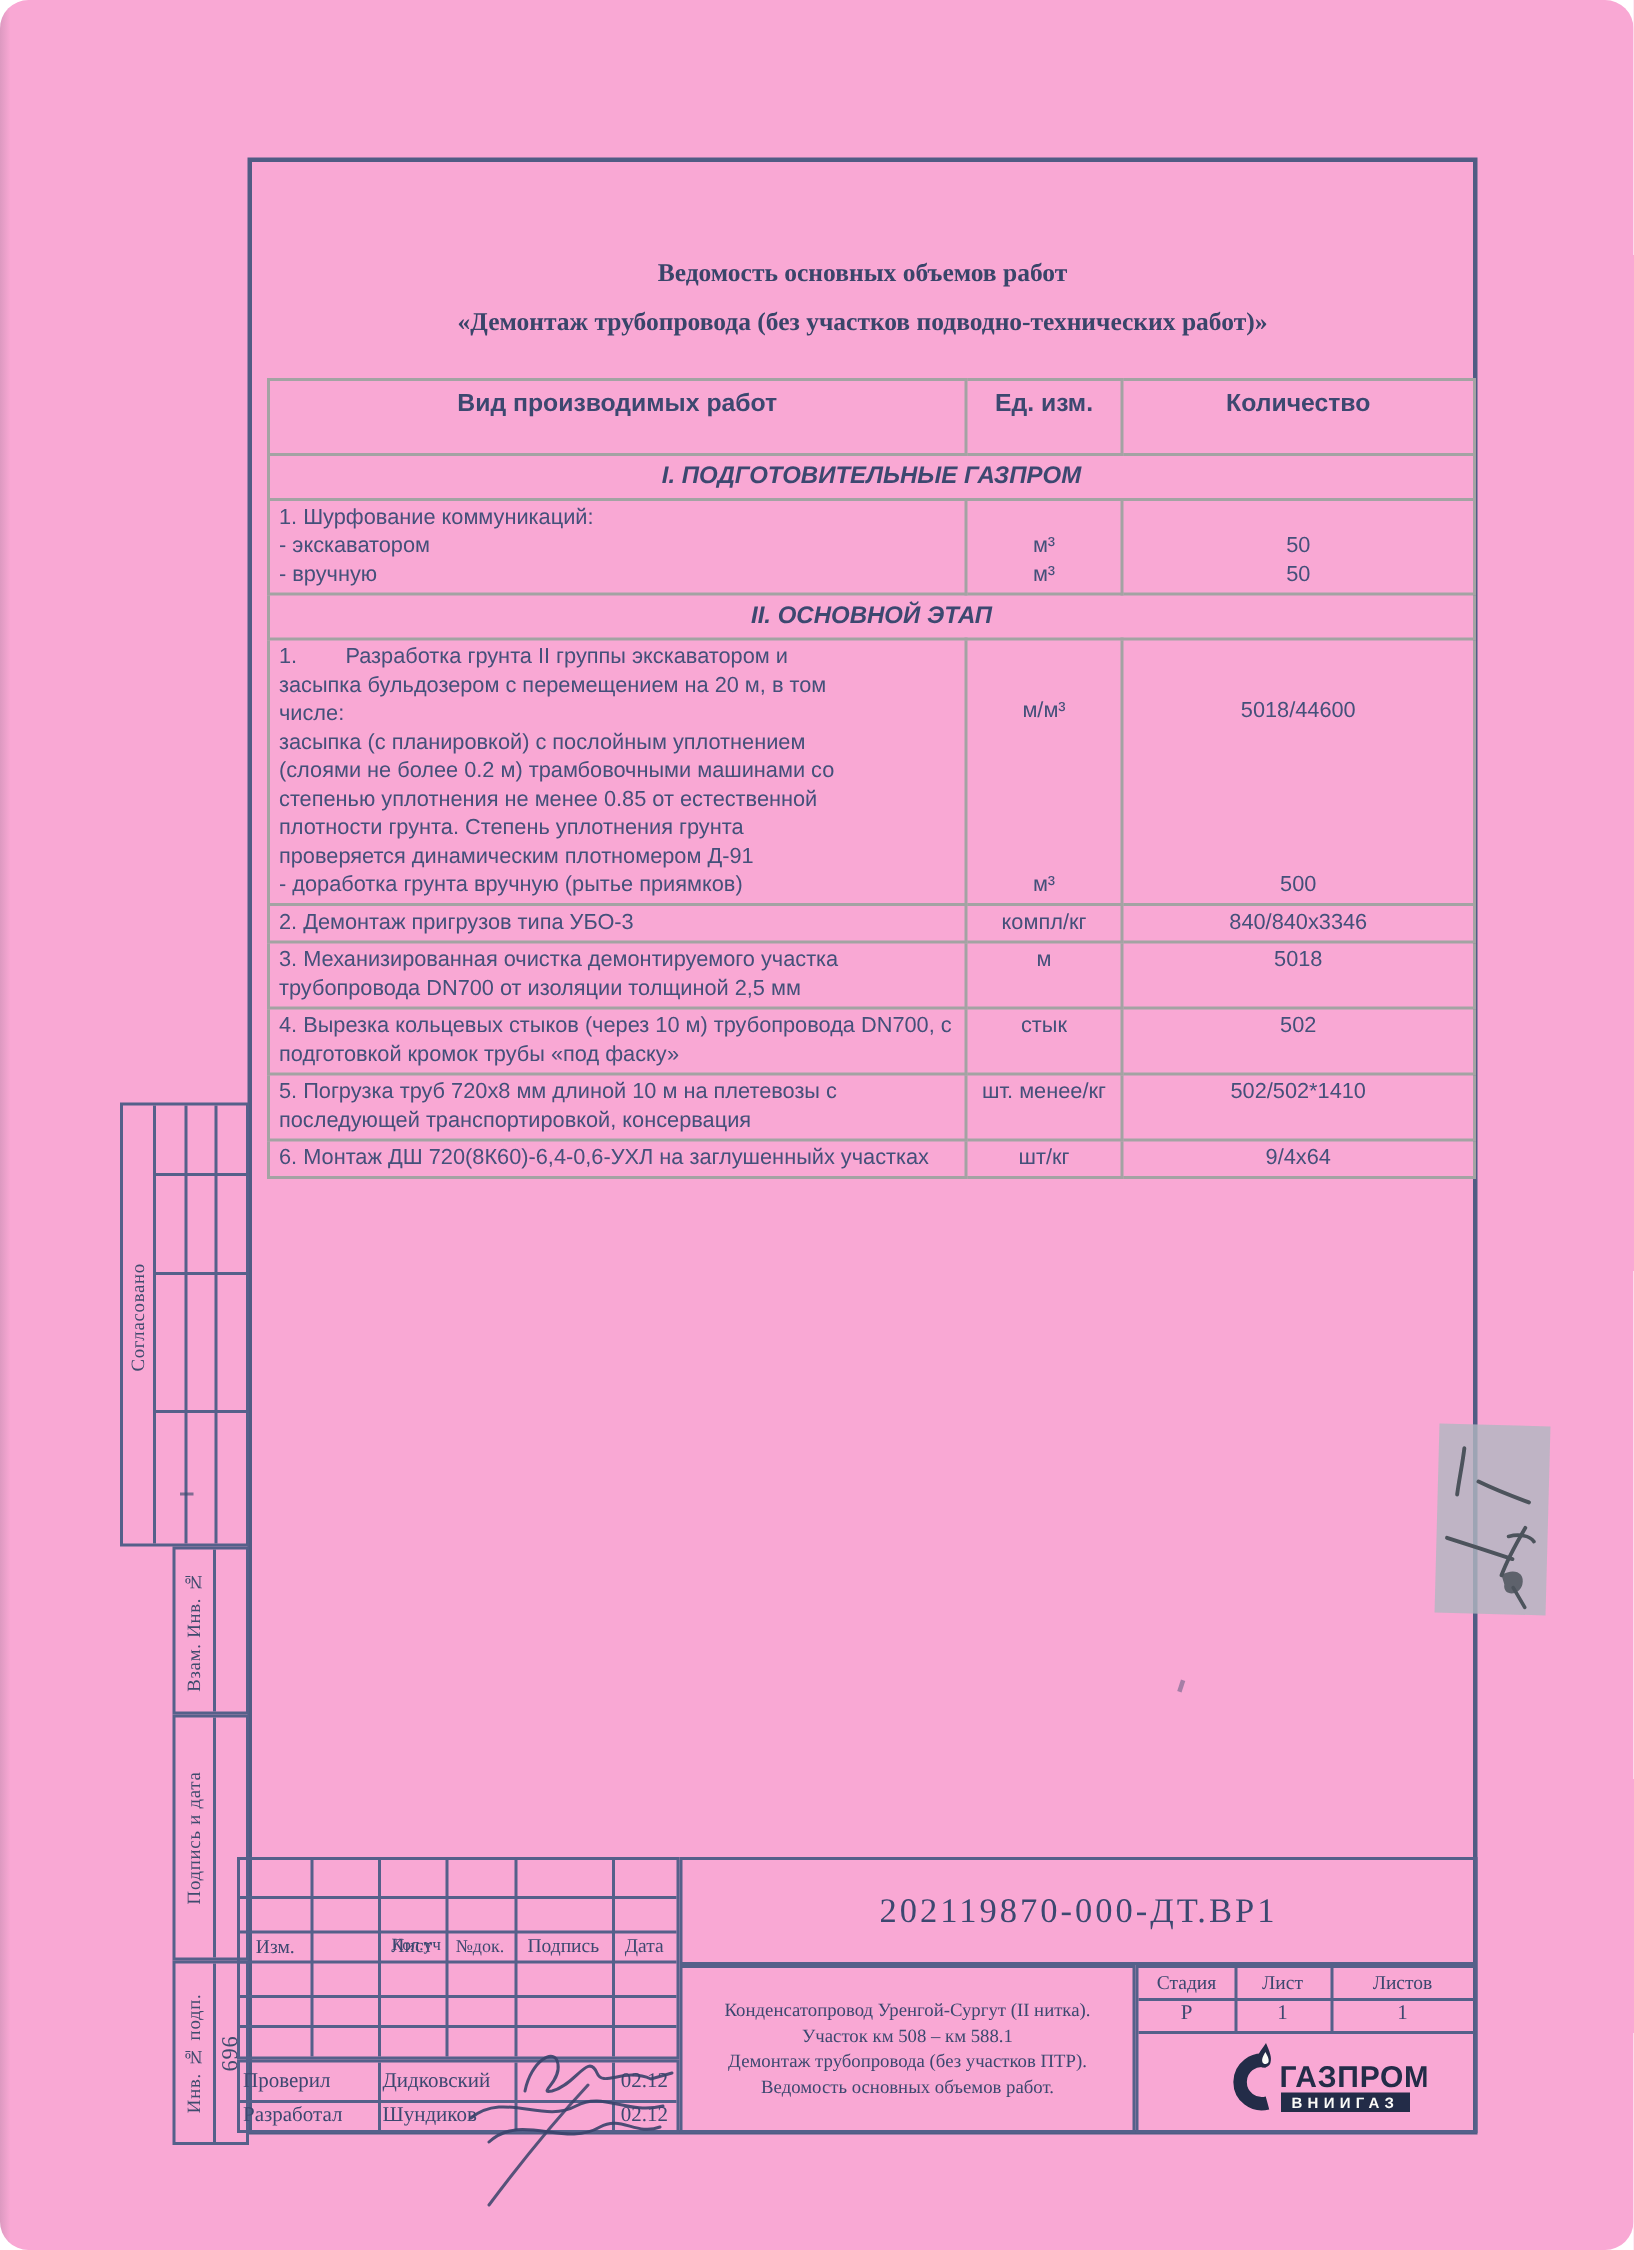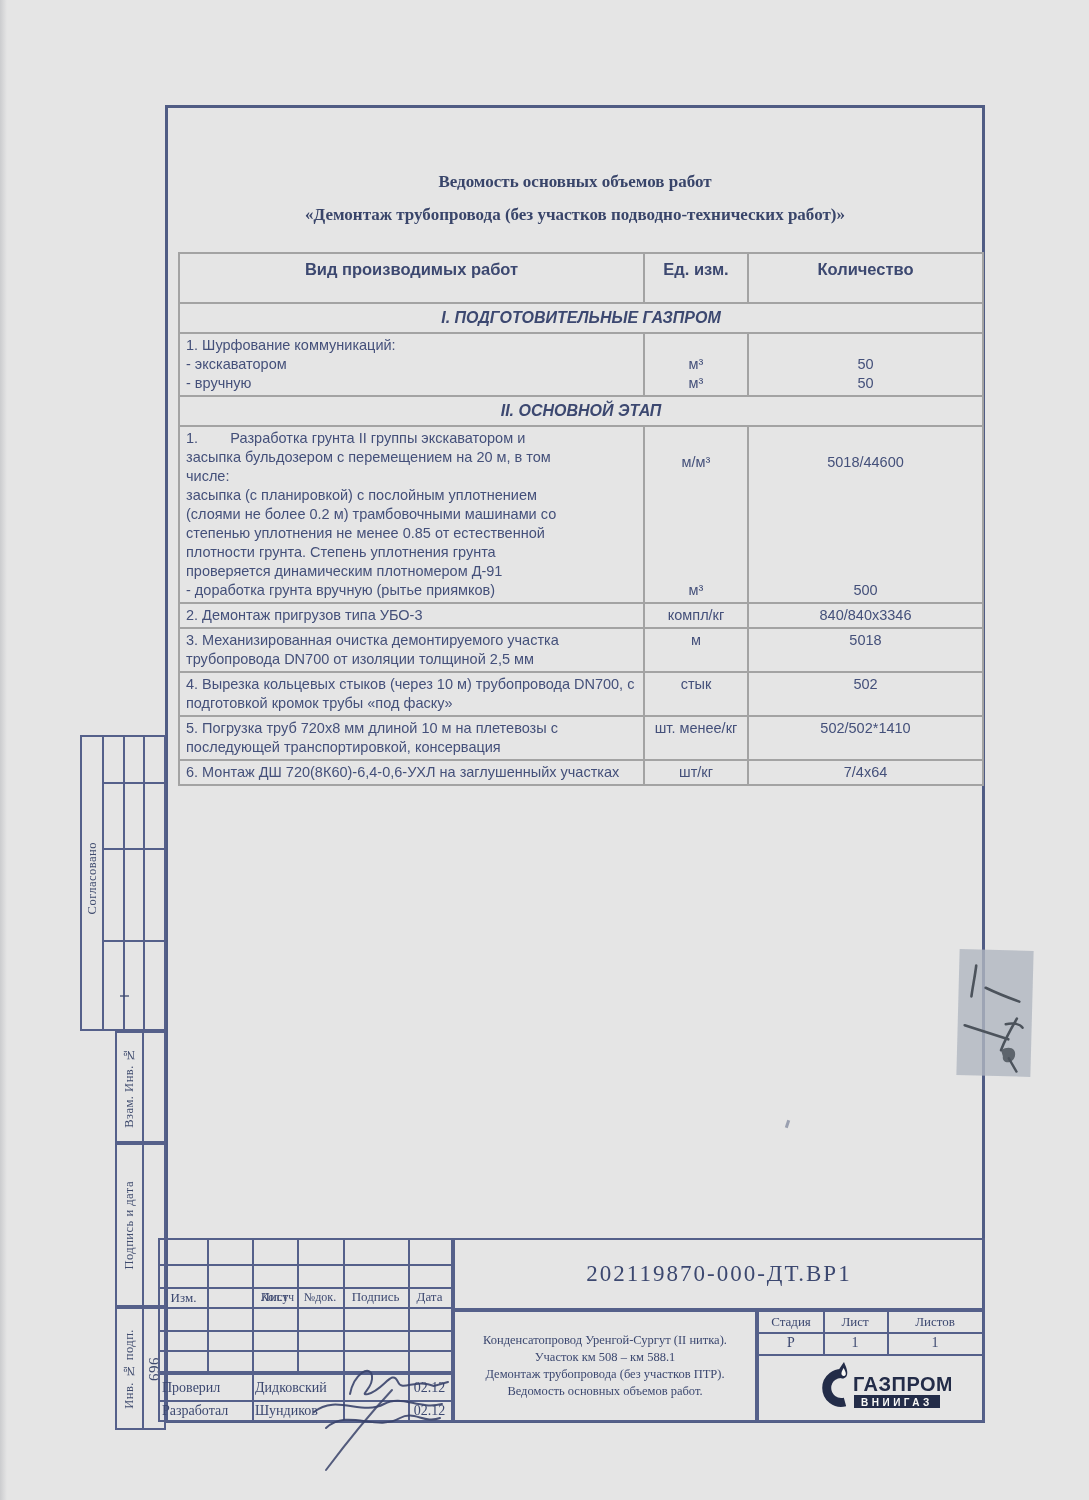--- a/index.html
+++ b/index.html
@@ -1,17 +1,17 @@
 <!DOCTYPE html>
 <html><head>
 <meta charset="utf-8">
 <style>
   html,body{margin:0;padding:0;background:#ffffff;}
-  .page{position:relative;width:1089px;height:1500px;background:#e5e5e5;overflow:hidden;
-        font-family:"Liberation Sans",sans-serif;color:#3f4b6e;}
+  .page{position:relative;width:1089px;height:1500px;background:#f9a8d4;overflow:hidden;
+        font-family:"Liberation Sans",sans-serif;color:#3f4b6e;border-radius:19px;}
   .page::before{content:"";position:absolute;left:0;top:0;width:7px;height:100%;
         background:linear-gradient(to right,rgba(70,75,90,.16),rgba(70,75,90,0));pointer-events:none;}
 
   .frame{position:absolute;left:165px;top:105px;width:820px;height:1318px;
          border:3px solid #505c84;box-sizing:border-box;}
 
   .doc-title{position:absolute;left:165px;width:820px;text-align:center;
              font-family:"Liberation Serif",serif;font-weight:bold;color:#39456a;}
   .t1{top:172px;font-size:17px;}
   .t2{top:205px;font-size:17px;}
@@ -21,21 +21,21 @@
              width:804px;}
   table.work td,table.work th{border:2px solid #a3a3a3;box-sizing:border-box;vertical-align:top;
              padding:2px 6px;font-size:14.5px;line-height:19px;color:#44507a;}
   table.work th{font-size:16.5px;font-weight:bold;text-align:center;height:50px;padding-top:6px;color:#3c4870;}
   tr.secbar td{font-size:16px;font-weight:bold;font-style:italic;text-align:center;
                height:30px;padding:4px 0 0 0;color:#3c4870;}
   td.cc{text-align:center;}
   td.pre div{white-space:pre-wrap;}
   tr.bigrow td{height:164px;}
   td.rel{position:relative;}
-  td.rel .top{display:block;margin-top:24px;}
+  td.rel .top{display:block;margin-top:36px;}
   td.rel .bot{position:absolute;left:0;right:0;bottom:2px;text-align:center;}
   .ln{min-height:19px;}
 
   
   .blk{position:absolute;border:2px solid #55608a;box-sizing:border-box;background:transparent;}
   .vl{position:absolute;top:0;bottom:0;width:2px;background:#55608a;}
   .hl{position:absolute;left:0;right:0;height:2px;background:#55608a;}
   .vt{writing-mode:vertical-rl;transform:rotate(180deg);font-family:"Liberation Serif",serif;
       font-size:12.5px;color:#3f4b6e;letter-spacing:.5px;}
   .vt-wrap{position:absolute;display:flex;align-items:center;justify-content:center;}
@@ -136,21 +136,21 @@
       <td class="cc">502</td>
     </tr>
     <tr>
       <td>5. Погрузка труб 720х8 мм длиной 10 м на плетевозы с последующей транспортировкой, консервация</td>
       <td class="cc">шт. менее/кг</td>
       <td class="cc">502/502*1410</td>
     </tr>
     <tr>
       <td>6. Монтаж ДШ 720(8К60)-6,4-0,6-УХЛ на заглушенныйх участках</td>
       <td class="cc">шт/кг</td>
-      <td class="cc">7/4х64</td>
+      <td class="cc">9/4х64</td>
     </tr>
   </tbody>
     </table>
 
   <div class="blk" style="left:80px;top:735px;width:86px;height:296px;">
     <div class="vl" style="left:20px;"></div>
     <div class="vl" style="left:41px;"></div>
     <div class="vl" style="left:61px;"></div>
     <div class="hl" style="top:45px;left:20px;"></div>
     <div class="hl" style="top:111px;left:20px;"></div>

